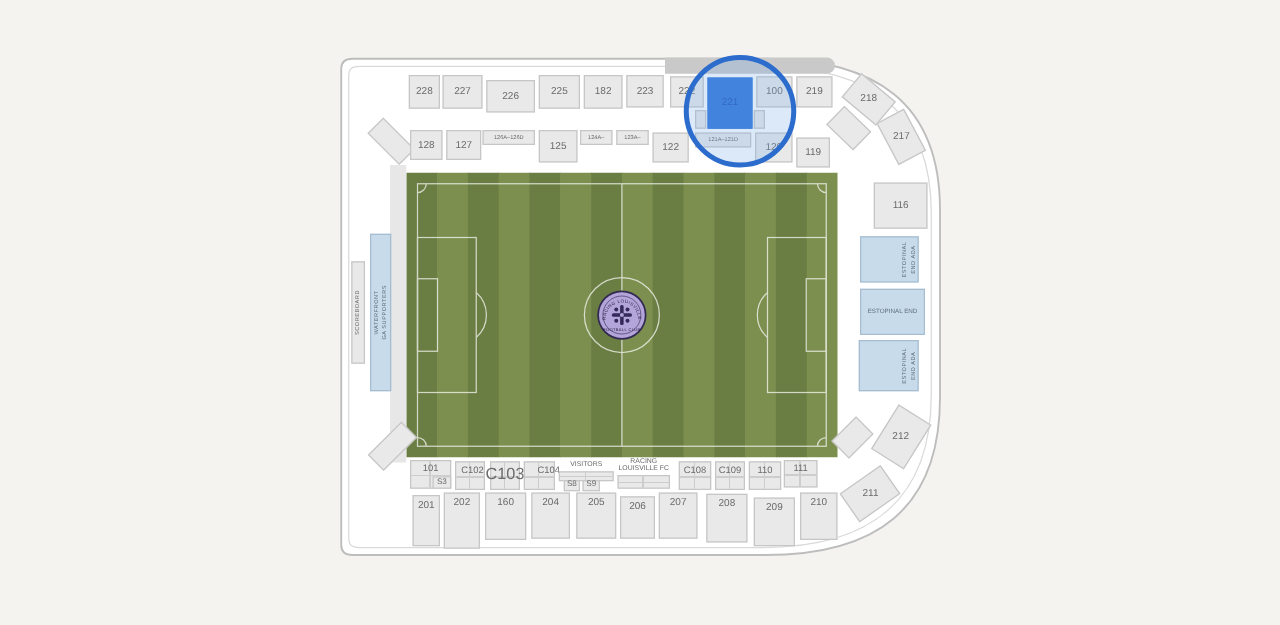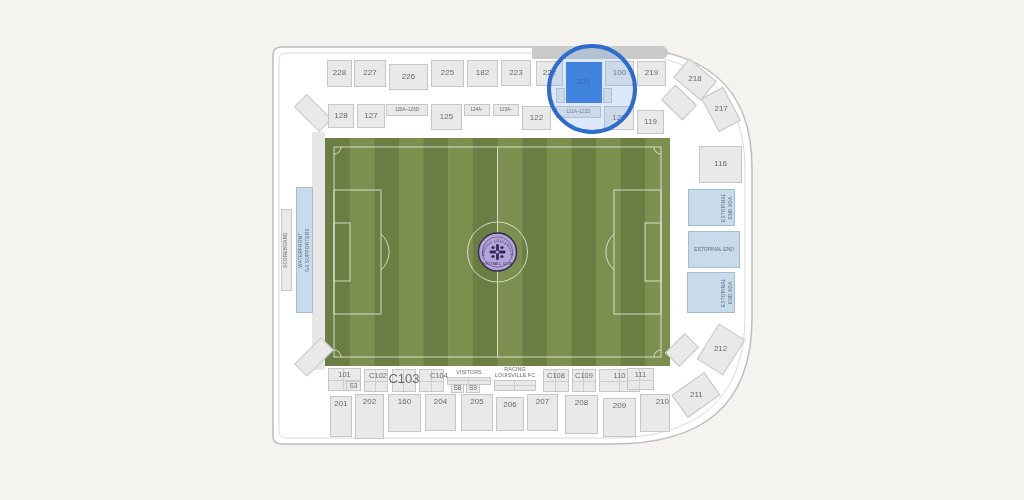--- a/index.html
+++ b/index.html
@@ -232,21 +232,21 @@
         <span class="lbl" style="font-size: 5.5px;">RACING
 LOUISVILLE FC</span>
       </div>
       <div class="sec gray cells" style="left: 494px; top: 380px; width: 42px; height: 11px;"></div>
       <div class="sec gray cells" style="left: 543px; top: 369px; width: 26px; height: 23px;">
         <span class="lbl" style="font-size: 7.5px;">C108</span>
       </div>
       <div class="sec gray cells" style="left: 572px; top: 369px; width: 24px; height: 23px;">
         <span class="lbl" style="font-size: 7.5px;">C109</span>
       </div>
-      <div class="sec gray cells" style="left: 599px; top: 369px; width: 41px; height: 23px;">
+      <div class="sec gray cells" style="left: 599px; top: 369px; width: 26px; height: 23px;">
         <span class="lbl" style="font-size: 7.5px;">110</span>
       </div>
       <div class="sec gray cells" style="left: 627px; top: 368px; width: 27px; height: 22px;">
         <span class="lbl" style="font-size: 7.5px;">111</span>
       </div>
       <div class="sec gray ltop" style="left: 330px; top: 396px; width: 22px; height: 41px;">
         <span class="lbl">201</span>
       </div>
       <div class="sec gray ltop" style="left: 355px; top: 394px; width: 29px; height: 45px;">
         <span class="lbl">202</span>
@@ -265,19 +265,19 @@
       </div>
       <div class="sec gray ltop" style="left: 527px; top: 394px; width: 31px; height: 37px;">
         <span class="lbl">207</span>
       </div>
       <div class="sec gray ltop" style="left: 565px; top: 395px; width: 33px; height: 39px;">
         <span class="lbl">208</span>
       </div>
       <div class="sec gray ltop" style="left: 603px; top: 398px; width: 33px; height: 39px;">
         <span class="lbl">209</span>
       </div>
-      <div class="sec gray ltop" style="left: 640px; top: 394px; width: 30px; height: 38px; justify-content: flex-end;">
+      <div class="sec gray ltop" style="left: 640px; top: 394px; width: 30px; height: 38px;">
         <span class="lbl">210</span>
       </div>
     </div>
 
   <div id="selection-circle"></div>
 </div>
 
 </body></html>

